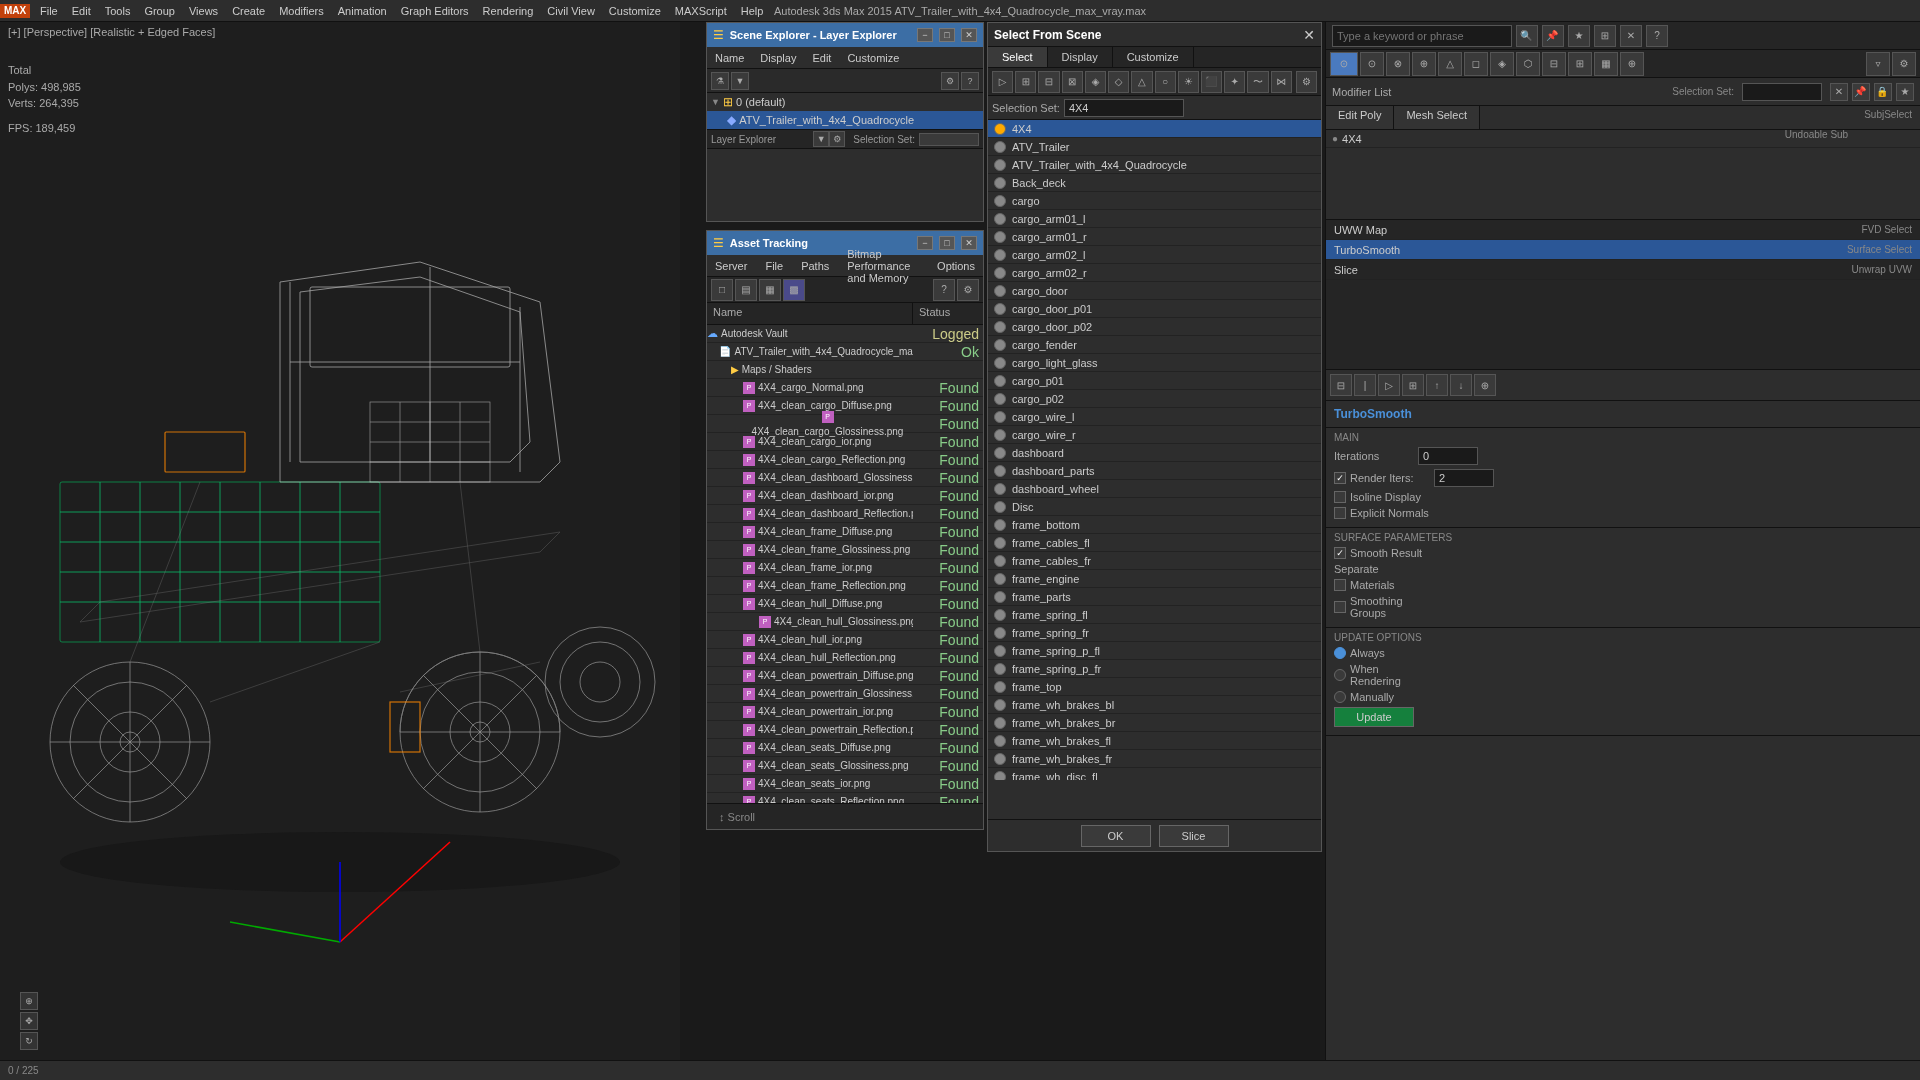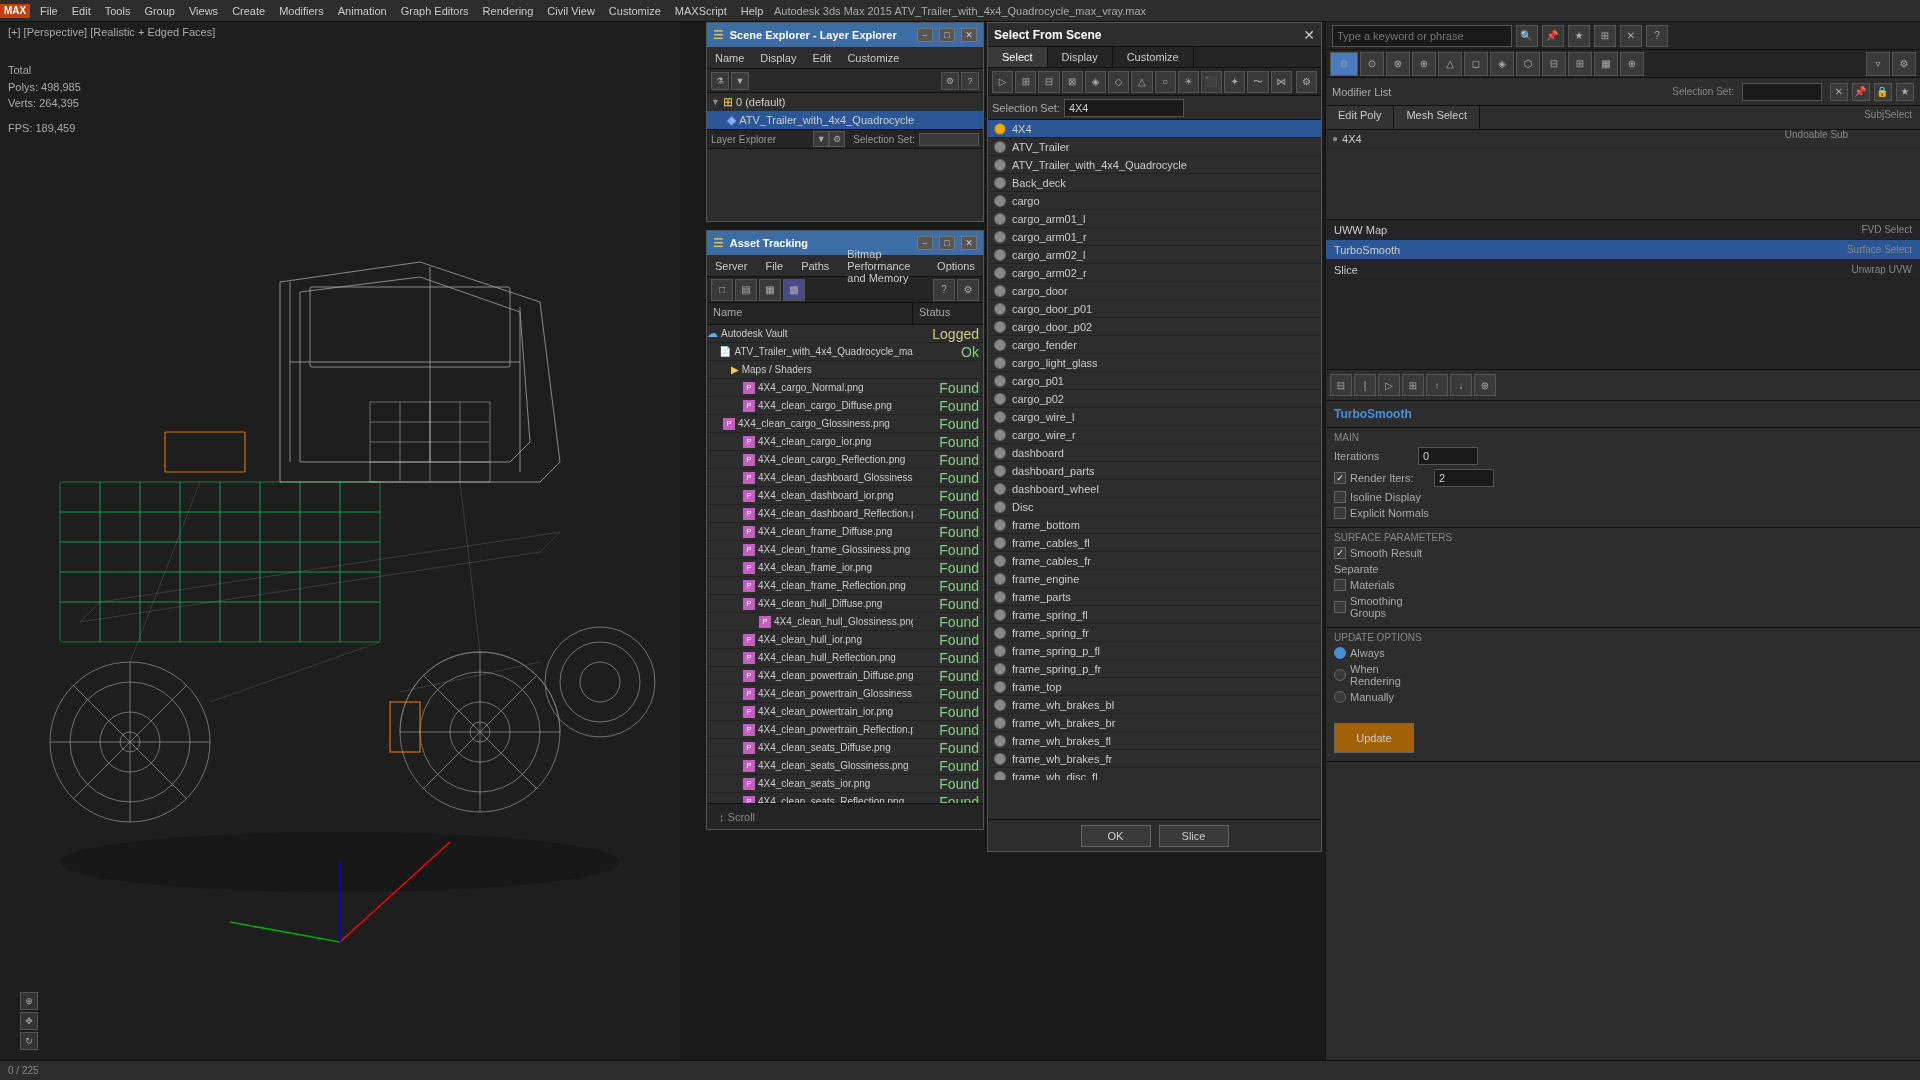--- a/index.html
+++ b/index.html
@@ -507,26 +507,26 @@
       border-radius: 50%;
       background: #3a3a3a;
       border: 1px solid #666;
       cursor: pointer;
     }
     .rp-radio.checked {
       background: #4a90d9;
       border-color: #4a90d9;
     }
     .rp-update-btn {
-      width: 80px; height: 30px;
-      background: #a16207;
+      width: 80px; height: 20px;
+      background: #15803d;
       border: 1px solid #666;
       color: #ccc; font-size: 11px;
       cursor: pointer;
-      display: flex; align-items: center; justify-content: center; margin-top: 16px;
+      display: flex; align-items: center; justify-content: center;
     }
     .turbos-label {
       color: #4a90d9;
       font-size: 12px;
       font-weight: bold;
       padding: 6px 8px;
       border-bottom: 1px solid #111;
     }
     .rp-nav-row {
       display: flex;
@@ -797,21 +797,21 @@
     <div class="at-cell-status ok">Found</div>
       </div>
       <div class="at-row">
         <div class="at-cell-name" style="padding-left:36px;display:flex;align-items:center;gap:3px;">
       <span style="width:12px;height:12px;background:#c060c0;display:inline-flex;align-items:center;justify-content:center;font-size:7px;color:white;flex-shrink:0;">P</span>
       <span>4X4_clean_cargo_Diffuse.png</span>
     </div>
     <div class="at-cell-status ok">Found</div>
       </div>
       <div class="at-row">
-        <div class="at-cell-name" style="padding-left:16px;display:flex;align-items:center;gap:3px;">
+        <div class="at-cell-name" style="padding-left:39px;display:flex;align-items:center;gap:3px;flex-direction:column;">
       <span style="width:12px;height:12px;background:#c060c0;display:inline-flex;align-items:center;justify-content:center;font-size:7px;color:white;flex-shrink:0;">P</span>
       <span>4X4_clean_cargo_Glossiness.png</span>
     </div>
     <div class="at-cell-status ok">Found</div>
       </div>
       <div class="at-row">
         <div class="at-cell-name" style="padding-left:36px;display:flex;align-items:center;gap:3px;">
       <span style="width:12px;height:12px;background:#c060c0;display:inline-flex;align-items:center;justify-content:center;font-size:7px;color:white;flex-shrink:0;">P</span>
       <span>4X4_clean_cargo_ior.png</span>
     </div>

